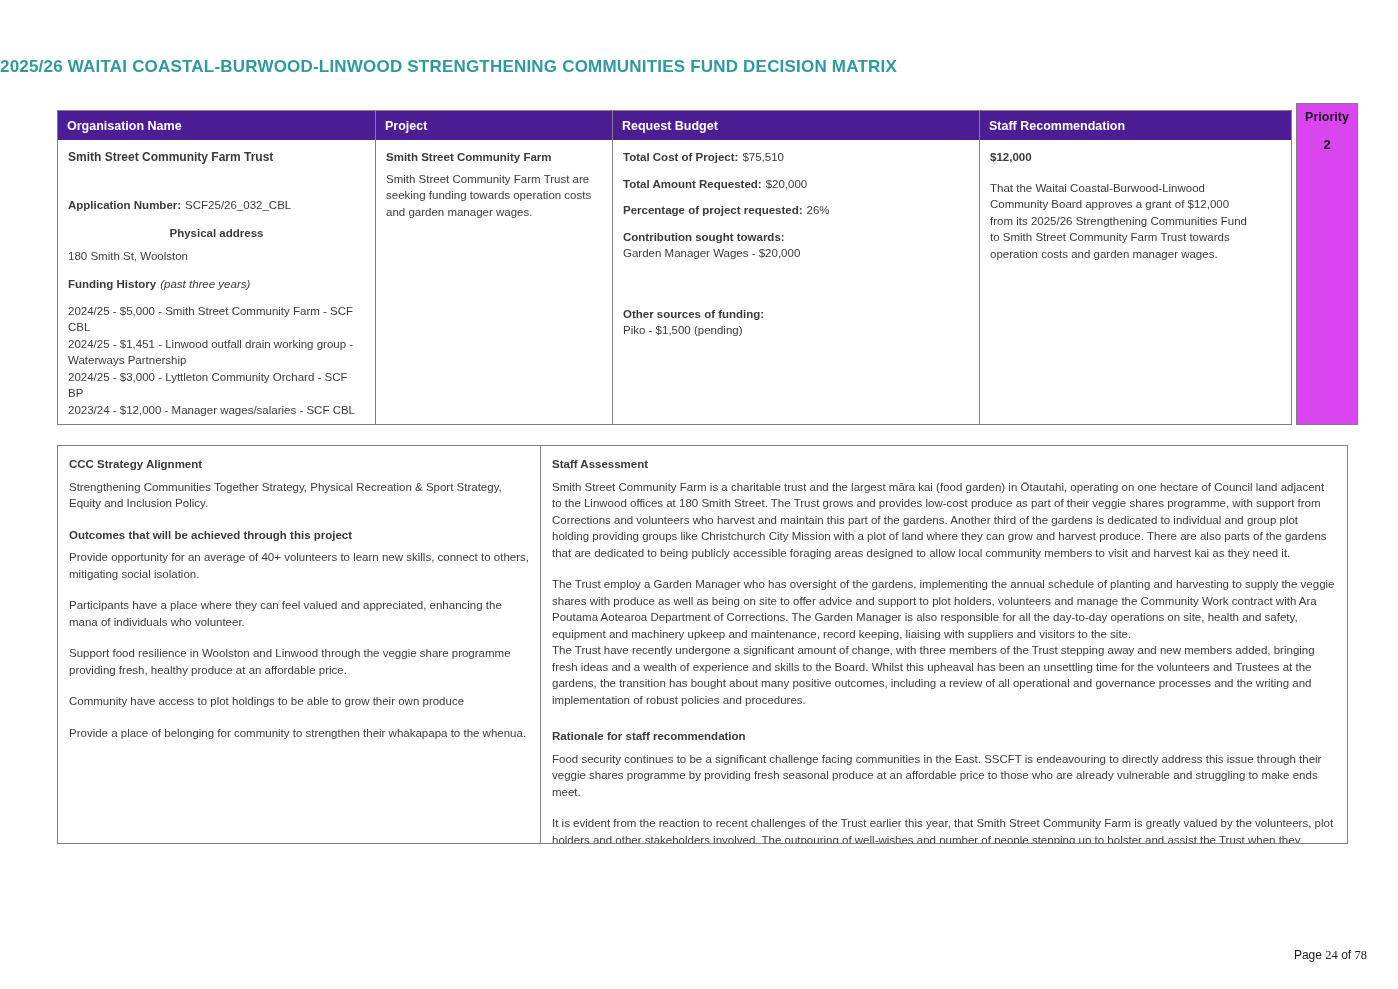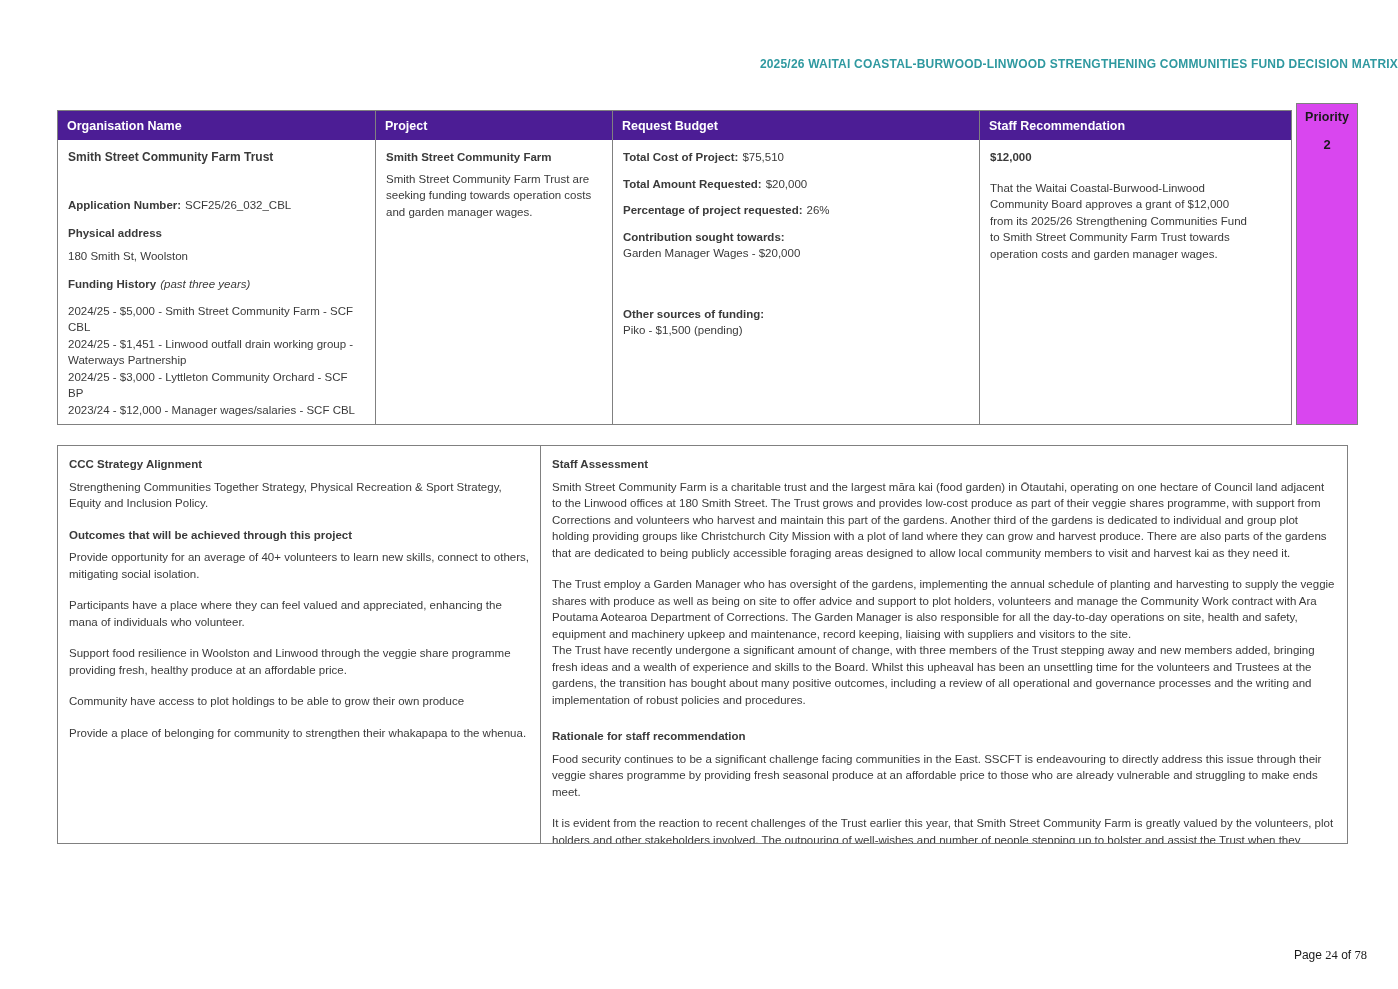--- a/index.html
+++ b/index.html
@@ -6,22 +6,22 @@
   html, body { width: 1398px; height: 989px; }
   body {
     position: relative;
     background: #ffffff;
     font-family: "Liberation Sans", "DejaVu Sans", sans-serif;
     color: #3a3a3a;
   }
   .page-title {
     position: absolute;
     top: 57px; left: 0; width: 100%;
-    text-align: right;
-    font-size: 12px;
+    text-align: left;
+    font-size: 17px;
     font-weight: bold;
     color: #2f99a0;
     letter-spacing: 0.2px;
   }
   
   .main-table {
     position: absolute;
     left: 57px; top: 110px;
     width: 1235px;
     border: 1px solid #808080;
@@ -45,21 +45,21 @@
   }
   .body-cell:last-child { border-right: none; }
   .col-org   { width: 318px; }
   .col-proj  { width: 237px; }
   .col-budg  { width: 367px; }
   .col-staff { width: 282px; }
   .b { font-weight: bold; }
   span.b { margin-right: 4px; }
   .org-name { font-size: 12px; font-weight: bold; margin-bottom: 31px; }
   .line { margin-bottom: 10px; }
-  .addr-label { margin-top: 12px; }
+  .addr-label { margin-top: 12px; text-align: center; }
   .fund-label { margin-top: 12px; margin-bottom: 10px; }
   .fund-note { font-style: italic; font-weight: normal; }
   .fund-item { margin: 0; }
   .proj-title { font-weight: bold; margin-bottom: 5px; }
   .other-sources { margin-top: 44px; }
   .rec-amount { font-weight: bold; margin-bottom: 14px; }
   
   .priority-col {
     position: absolute;
     left: 1296px; top: 103px;

